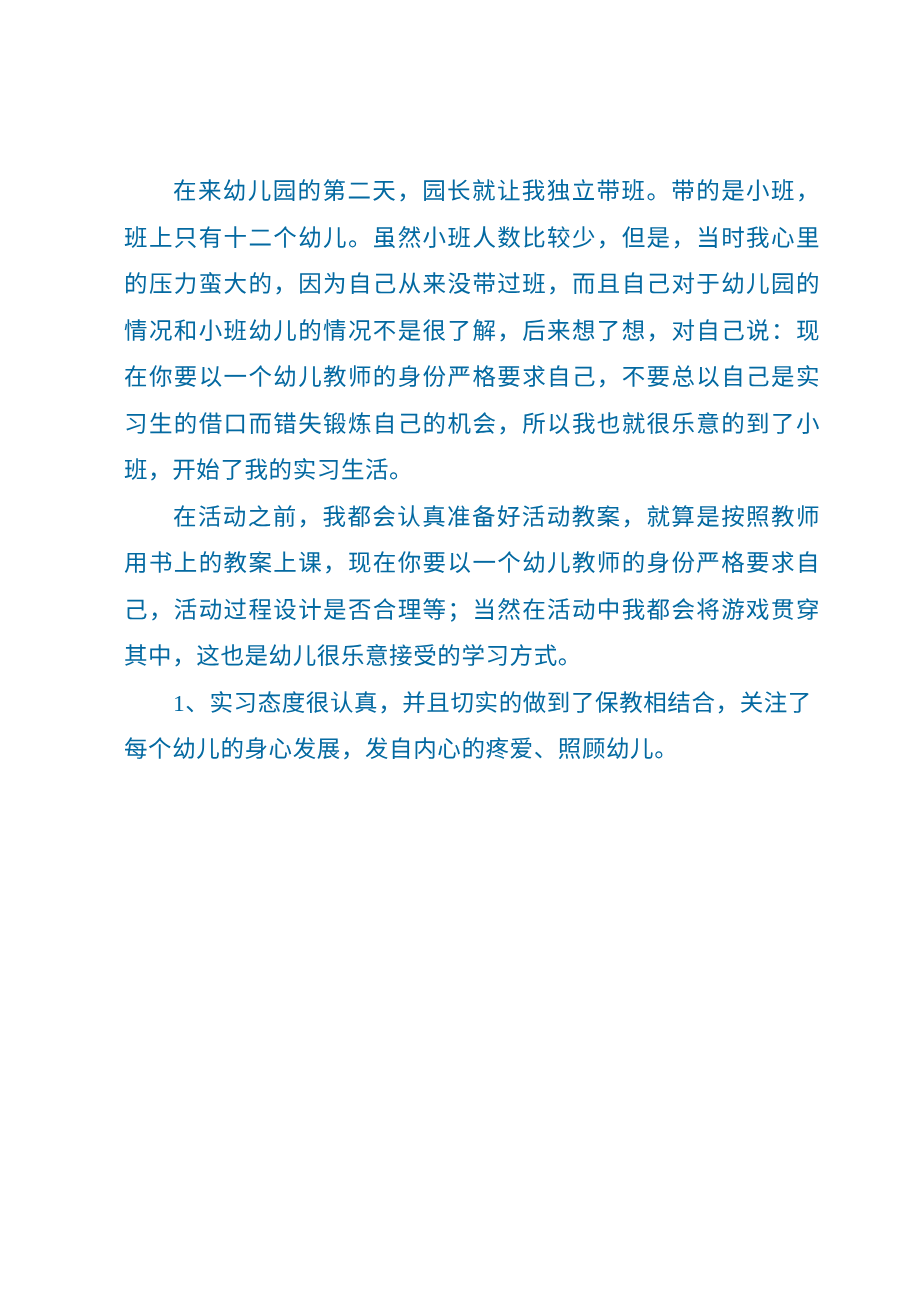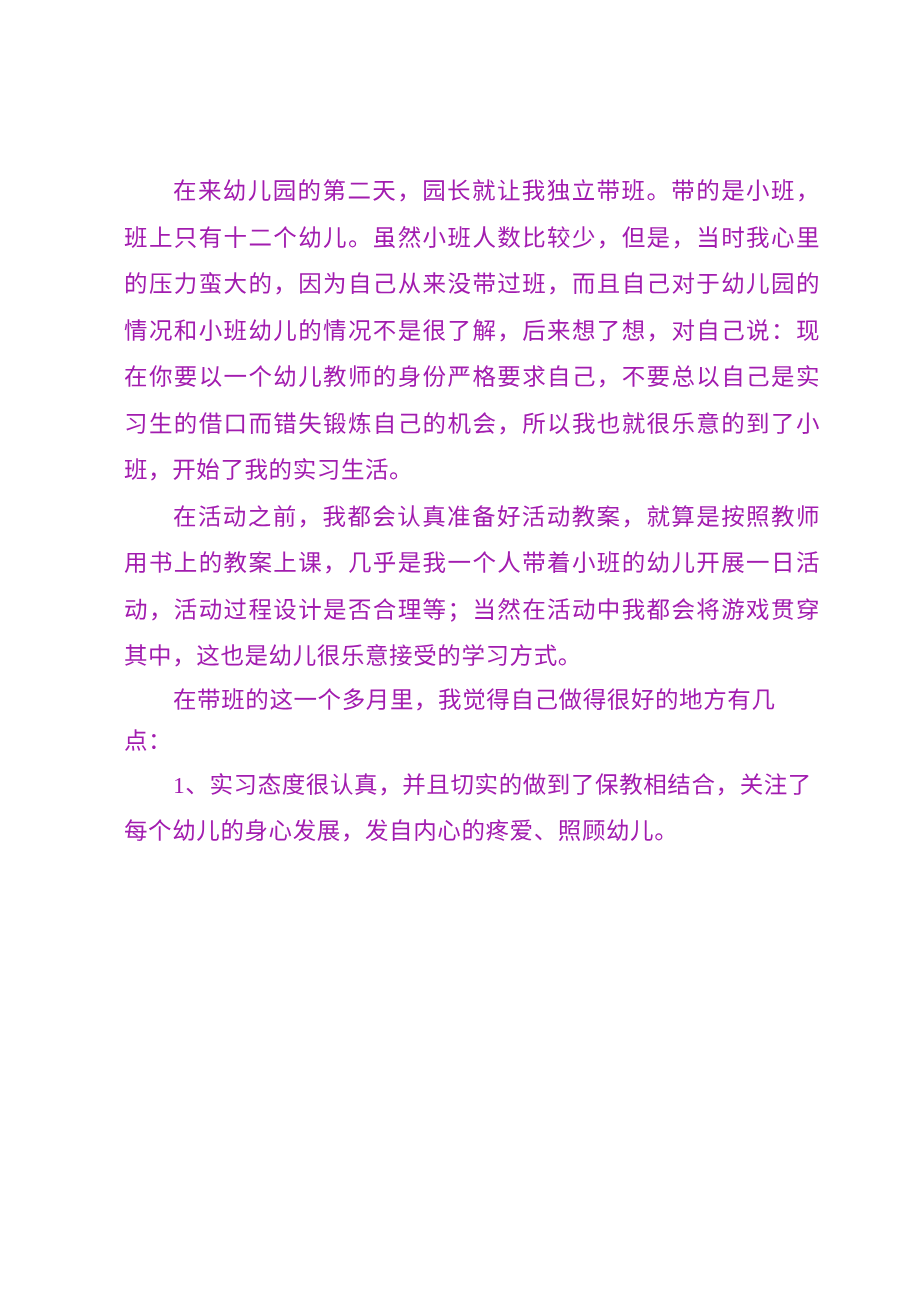--- a/index.html
+++ b/index.html
@@ -23,21 +23,21 @@
     left: 124px;
     top: 168px;
     width: 696px;
   }
 
   .para {
     margin: 0;
     font-family: "Liberation Serif", "DejaVu Serif", serif;
     font-size: 23.5px;
     line-height: 46.5px;
-    color: #a21caf;
+    color: #0369a1;
     letter-spacing: 0.6px;
     text-indent: 49px;
     text-align: justify;
     text-justify: inter-character;
     word-break: break-all;
     -webkit-font-smoothing: antialiased;
   }
 
   .para.ragged {
     text-align: left;
@@ -48,21 +48,20 @@
   }
 </style>
 </head>
 <body>
 
 <div class="page">
   <div class="doc-body">
 
     <p class="para">在来幼儿园的第二天，园长就让我独立带班。带的是小班，班上只有十二个幼儿。虽然小班人数比较少，但是，当时我心里的压力蛮大的，因为自己从来没带过班，而且自己对于幼儿园的情况和小班幼儿的情况不是很了解，后来想了想，对自己说：现在你要以一个幼儿教师的身份严格要求自己，不要总以自己是实习生的借口而错失锻炼自己的机会，所以我也就很乐意的到了小班，开始了我的实习生活。</p>
 
-    <p class="para">在活动之前，我都会认真准备好活动教案，就算是按照教师用书上的教案上课，几乎是我一个人带着小班的幼儿开展一日活动，活动过程设计是否合理等；当然在活动中我都会将游戏贯穿其中，这也是幼儿很乐意接受的学习方式。</p>
+    <p class="para">在活动之前，我都会认真准备好活动教案，就算是按照教师用书上的教案上课，现在你要以一个幼儿教师的身份严格要求自己，活动过程设计是否合理等；当然在活动中我都会将游戏贯穿其中，这也是幼儿很乐意接受的学习方式。</p>
 
 
-    <p class="para ragged tight">在带班的这一个多月里，我觉得自己做得很好的地方有几点：</p>
 
     <p class="para ragged">1、实习态度很认真，并且切实的做到了保教相结合，关注了每个幼儿的身心发展，发自内心的疼爱、照顾幼儿。</p>
 
   </div>
 </div>
 
 </body></html>

